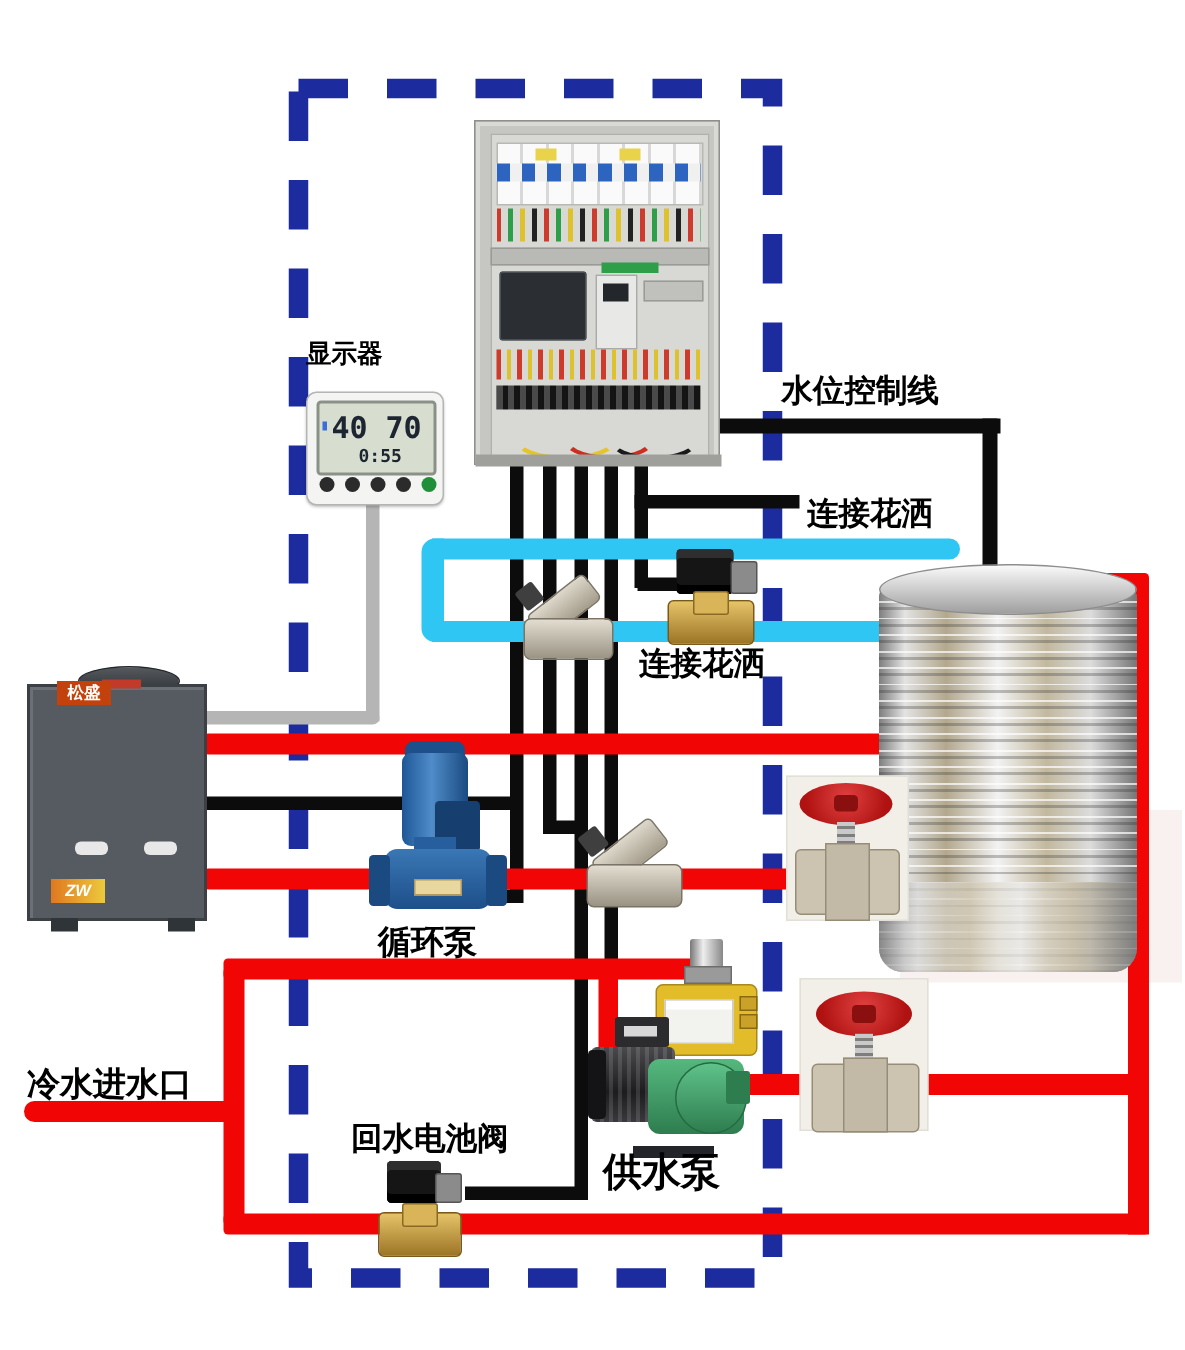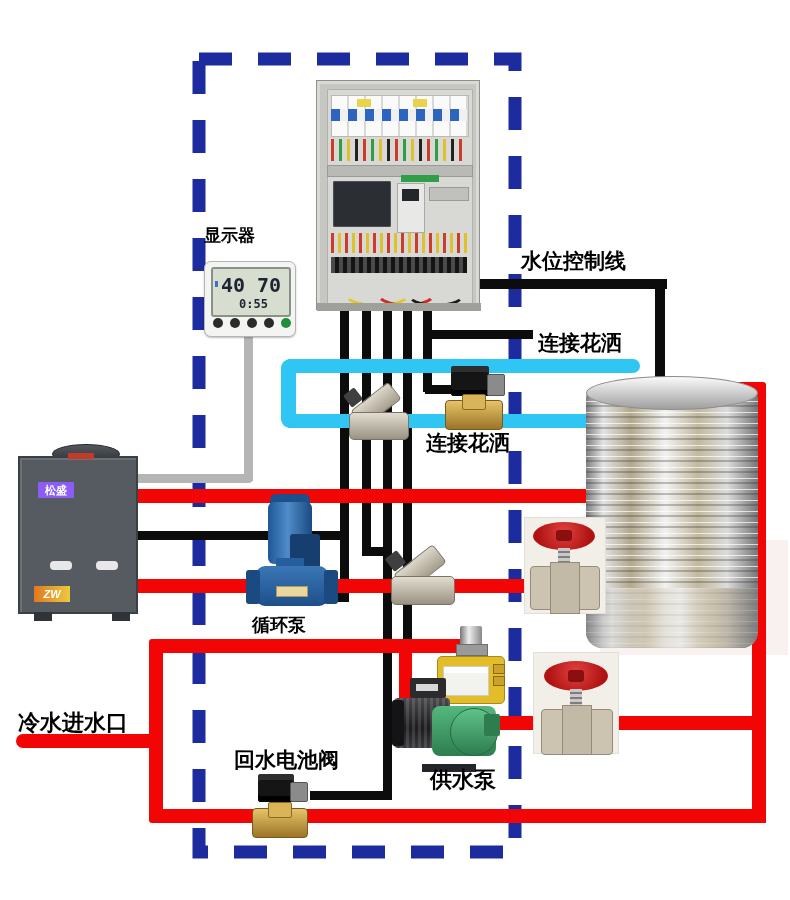--- a/index.html
+++ b/index.html
@@ -119,21 +119,21 @@
     <div class="abs" style="left:59px;top:56px;width:10px;height:10px;border-radius:50%;background:#2b2b2b;"></div>
     <div class="abs" style="left:76px;top:56px;width:10px;height:10px;border-radius:50%;background:#1f8f3a;"></div>
   </div>
 
   <div class="grp" style="left:16px;top:444px;width:124px;height:180px;">
     <div class="abs" style="left:36px;top:0;width:66px;height:18px;border-radius:50%;
          background:linear-gradient(180deg,#55595e,#2c3035);border:1px solid #23272b;"></div>
     <div class="abs" style="left:2px;top:12px;width:120px;height:158px;background:#555b60;
          border:2px solid #3b4045;box-sizing:border-box;box-shadow:inset 2px 2px 0 #6a7076;"></div>
     <div class="abs" style="left:52px;top:9px;width:26px;height:6px;background:#c23a2a;"></div>
-    <div class="abs" style="left:22px;top:38px;width:36px;height:16px;background:#8b5cf6;
+    <div class="abs" style="left:22px;top:10px;width:36px;height:16px;background:#c2410c;
          color:#fff;font-weight:bold;font-size:11px;text-align:center;line-height:16px;">松盛</div>
     <div class="abs" style="left:34px;top:117px;width:22px;height:9px;background:#e8e8e8;border-radius:4px;"></div>
     <div class="abs" style="left:80px;top:117px;width:22px;height:9px;background:#e8e8e8;border-radius:4px;"></div>
     <div class="abs" style="left:18px;top:142px;width:36px;height:16px;
          background:linear-gradient(90deg,#e07820,#ecc93c);color:#fff;font-weight:bold;font-style:italic;font-size:11px;text-align:center;line-height:16px;">ZW</div>
     <div class="abs" style="left:18px;top:168px;width:18px;height:9px;background:#2f3438;"></div>
     <div class="abs" style="left:96px;top:168px;width:18px;height:9px;background:#2f3438;"></div>
   </div>
 
   <div class="grp" style="left:344px;top:386px;width:66px;height:56px;">
@@ -227,18 +227,18 @@
     <div class="abs" style="left:2px;top:38px;width:54px;height:28px;
          background:linear-gradient(180deg,#e6c469,#9c7426);border:1px solid #7a5a1a;border-radius:4px;"></div>
     <div class="abs" style="left:18px;top:32px;width:22px;height:14px;background:#d9b458;border:1px solid #8a6a20;border-radius:2px;"></div>
   </div>
 
 
   <div class="lbl" style="left:204px;top:226px;width:90px;text-align:left;font-size:17px;">显示器</div>
   <div class="lbl" style="left:521px;top:249px;">水位控制线</div>
   <div class="lbl" style="left:538px;top:331px;">连接花洒</div>
   <div class="lbl" style="left:426px;top:431px;">连接花洒</div>
-  <div class="lbl" style="left:252px;top:615px;font-size:18px;">循环泵</div>
+  <div class="lbl" style="left:252px;top:615px;font-size:22px;">循环泵</div>
   <div class="lbl" style="left:18px;top:710px;font-size:22px;">冷水进水口</div>
   <div class="lbl" style="left:234px;top:748px;">回水电池阀</div>
-  <div class="lbl" style="left:402px;top:767px;font-size:22px;margin-left:28px;">供水泵</div>
+  <div class="lbl" style="left:402px;top:767px;font-size:26px;">供水泵</div>
 
 </div>
 
 </body></html>

